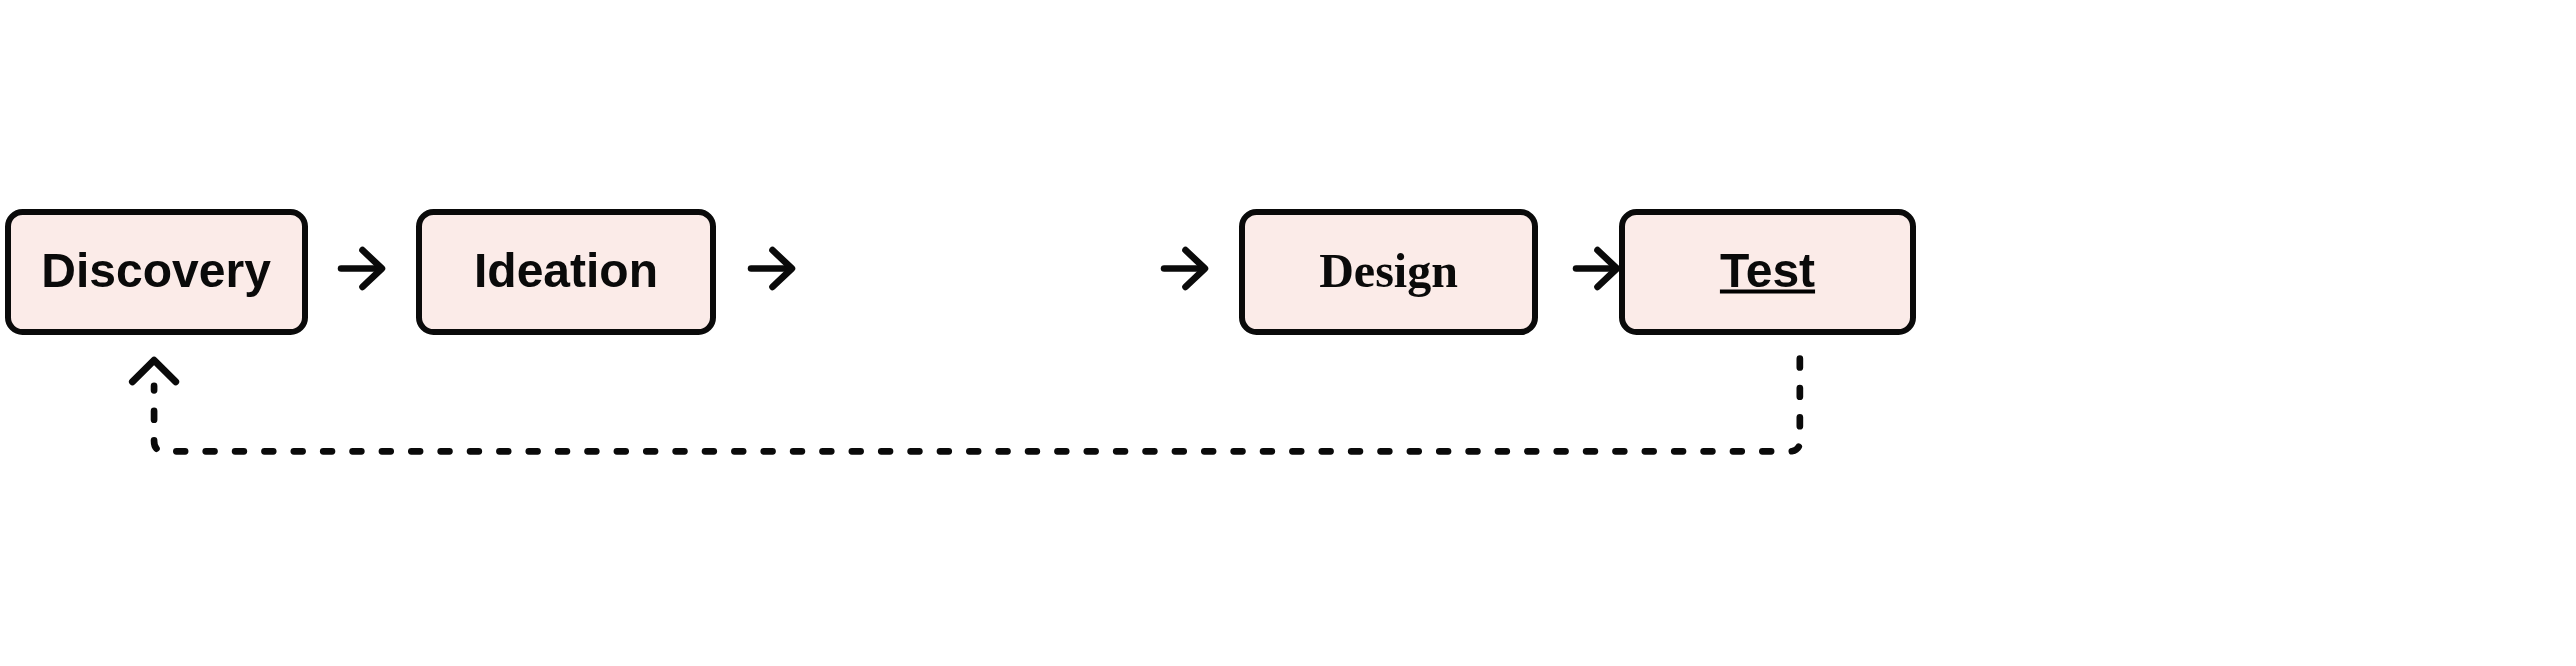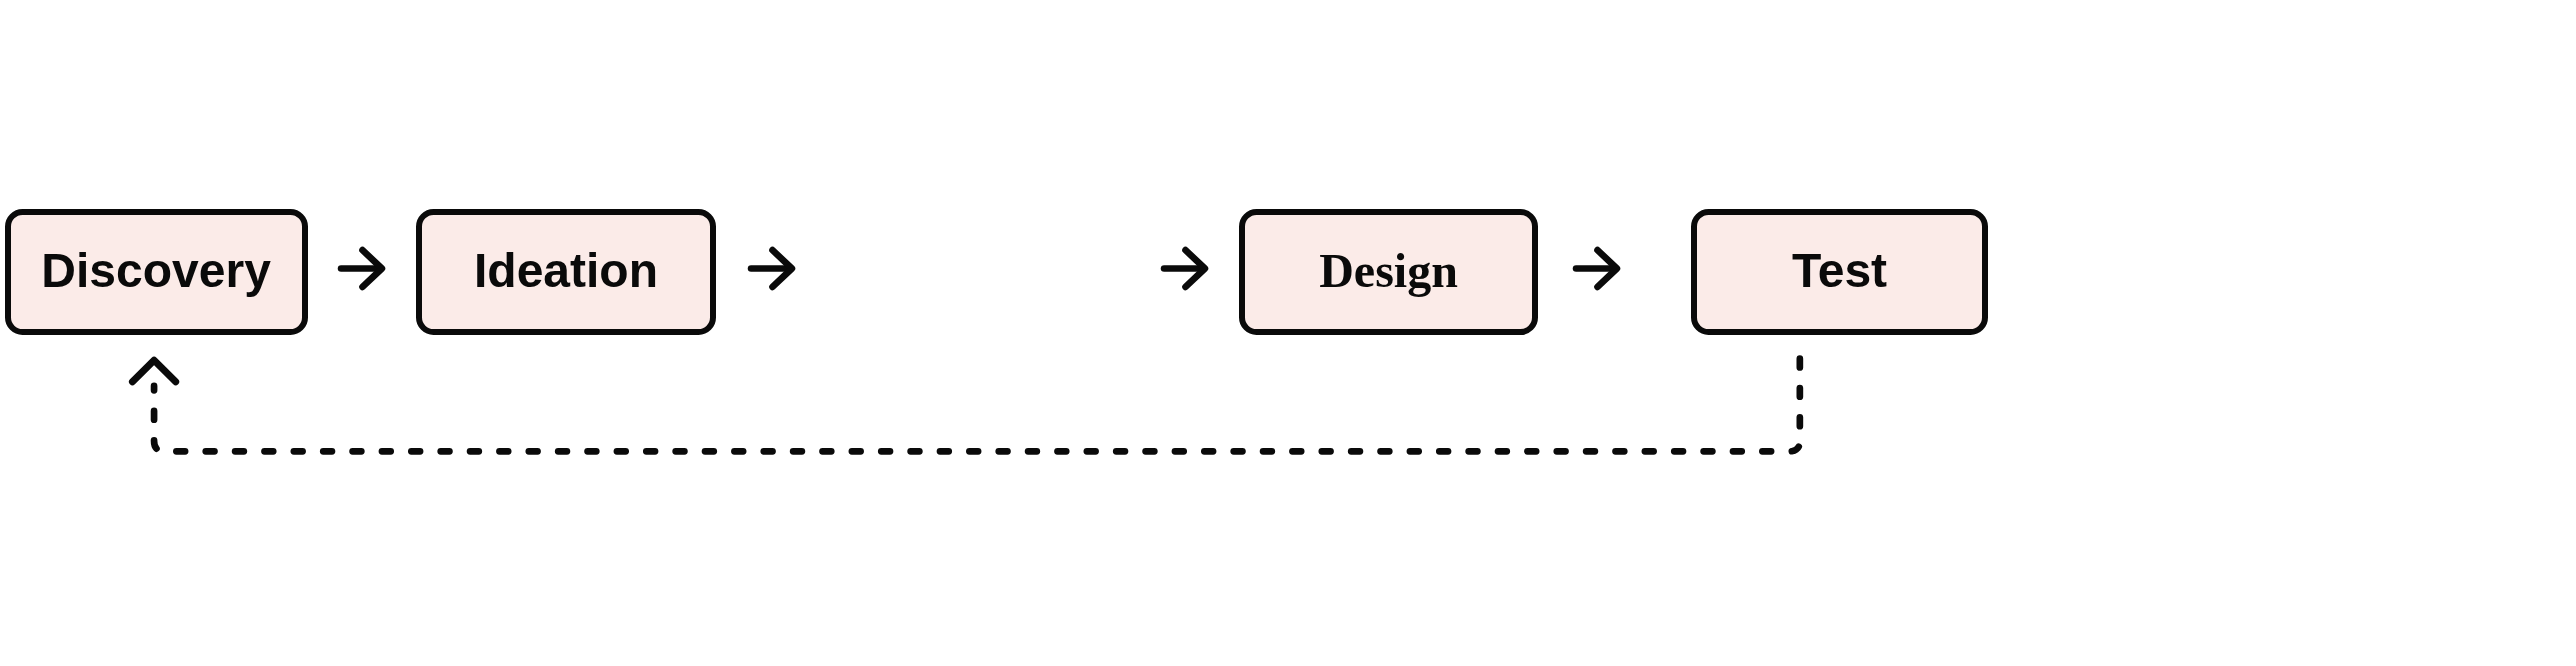--- a/index.html
+++ b/index.html
@@ -35,21 +35,21 @@
     color:var(--text);
     letter-spacing:0px;
     line-height:1;
     transform:translateY(-1.5px);
     white-space:nowrap;
   }
   .s0{left:4.6px;width:303px;}
   .s1{left:416px;width:300px;}
   .s2{left:827px;width:304px;}
   .s3{left:1239px;width:299px;font-family:Liberation Serif, serif;}
-  .s4{left:1691px;width:297px;}
+  .s4{left:1619px;width:297px;text-decoration:underline;}
   .flow-arrow{
     position:absolute;
     top:244px;
     width:49px;height:49px;
     color:var(--stroke);
   }
   .a0{left:337px;}
   .a1{left:747px;}
   .a2{left:1160px;}
   .a3{left:1572px;}

